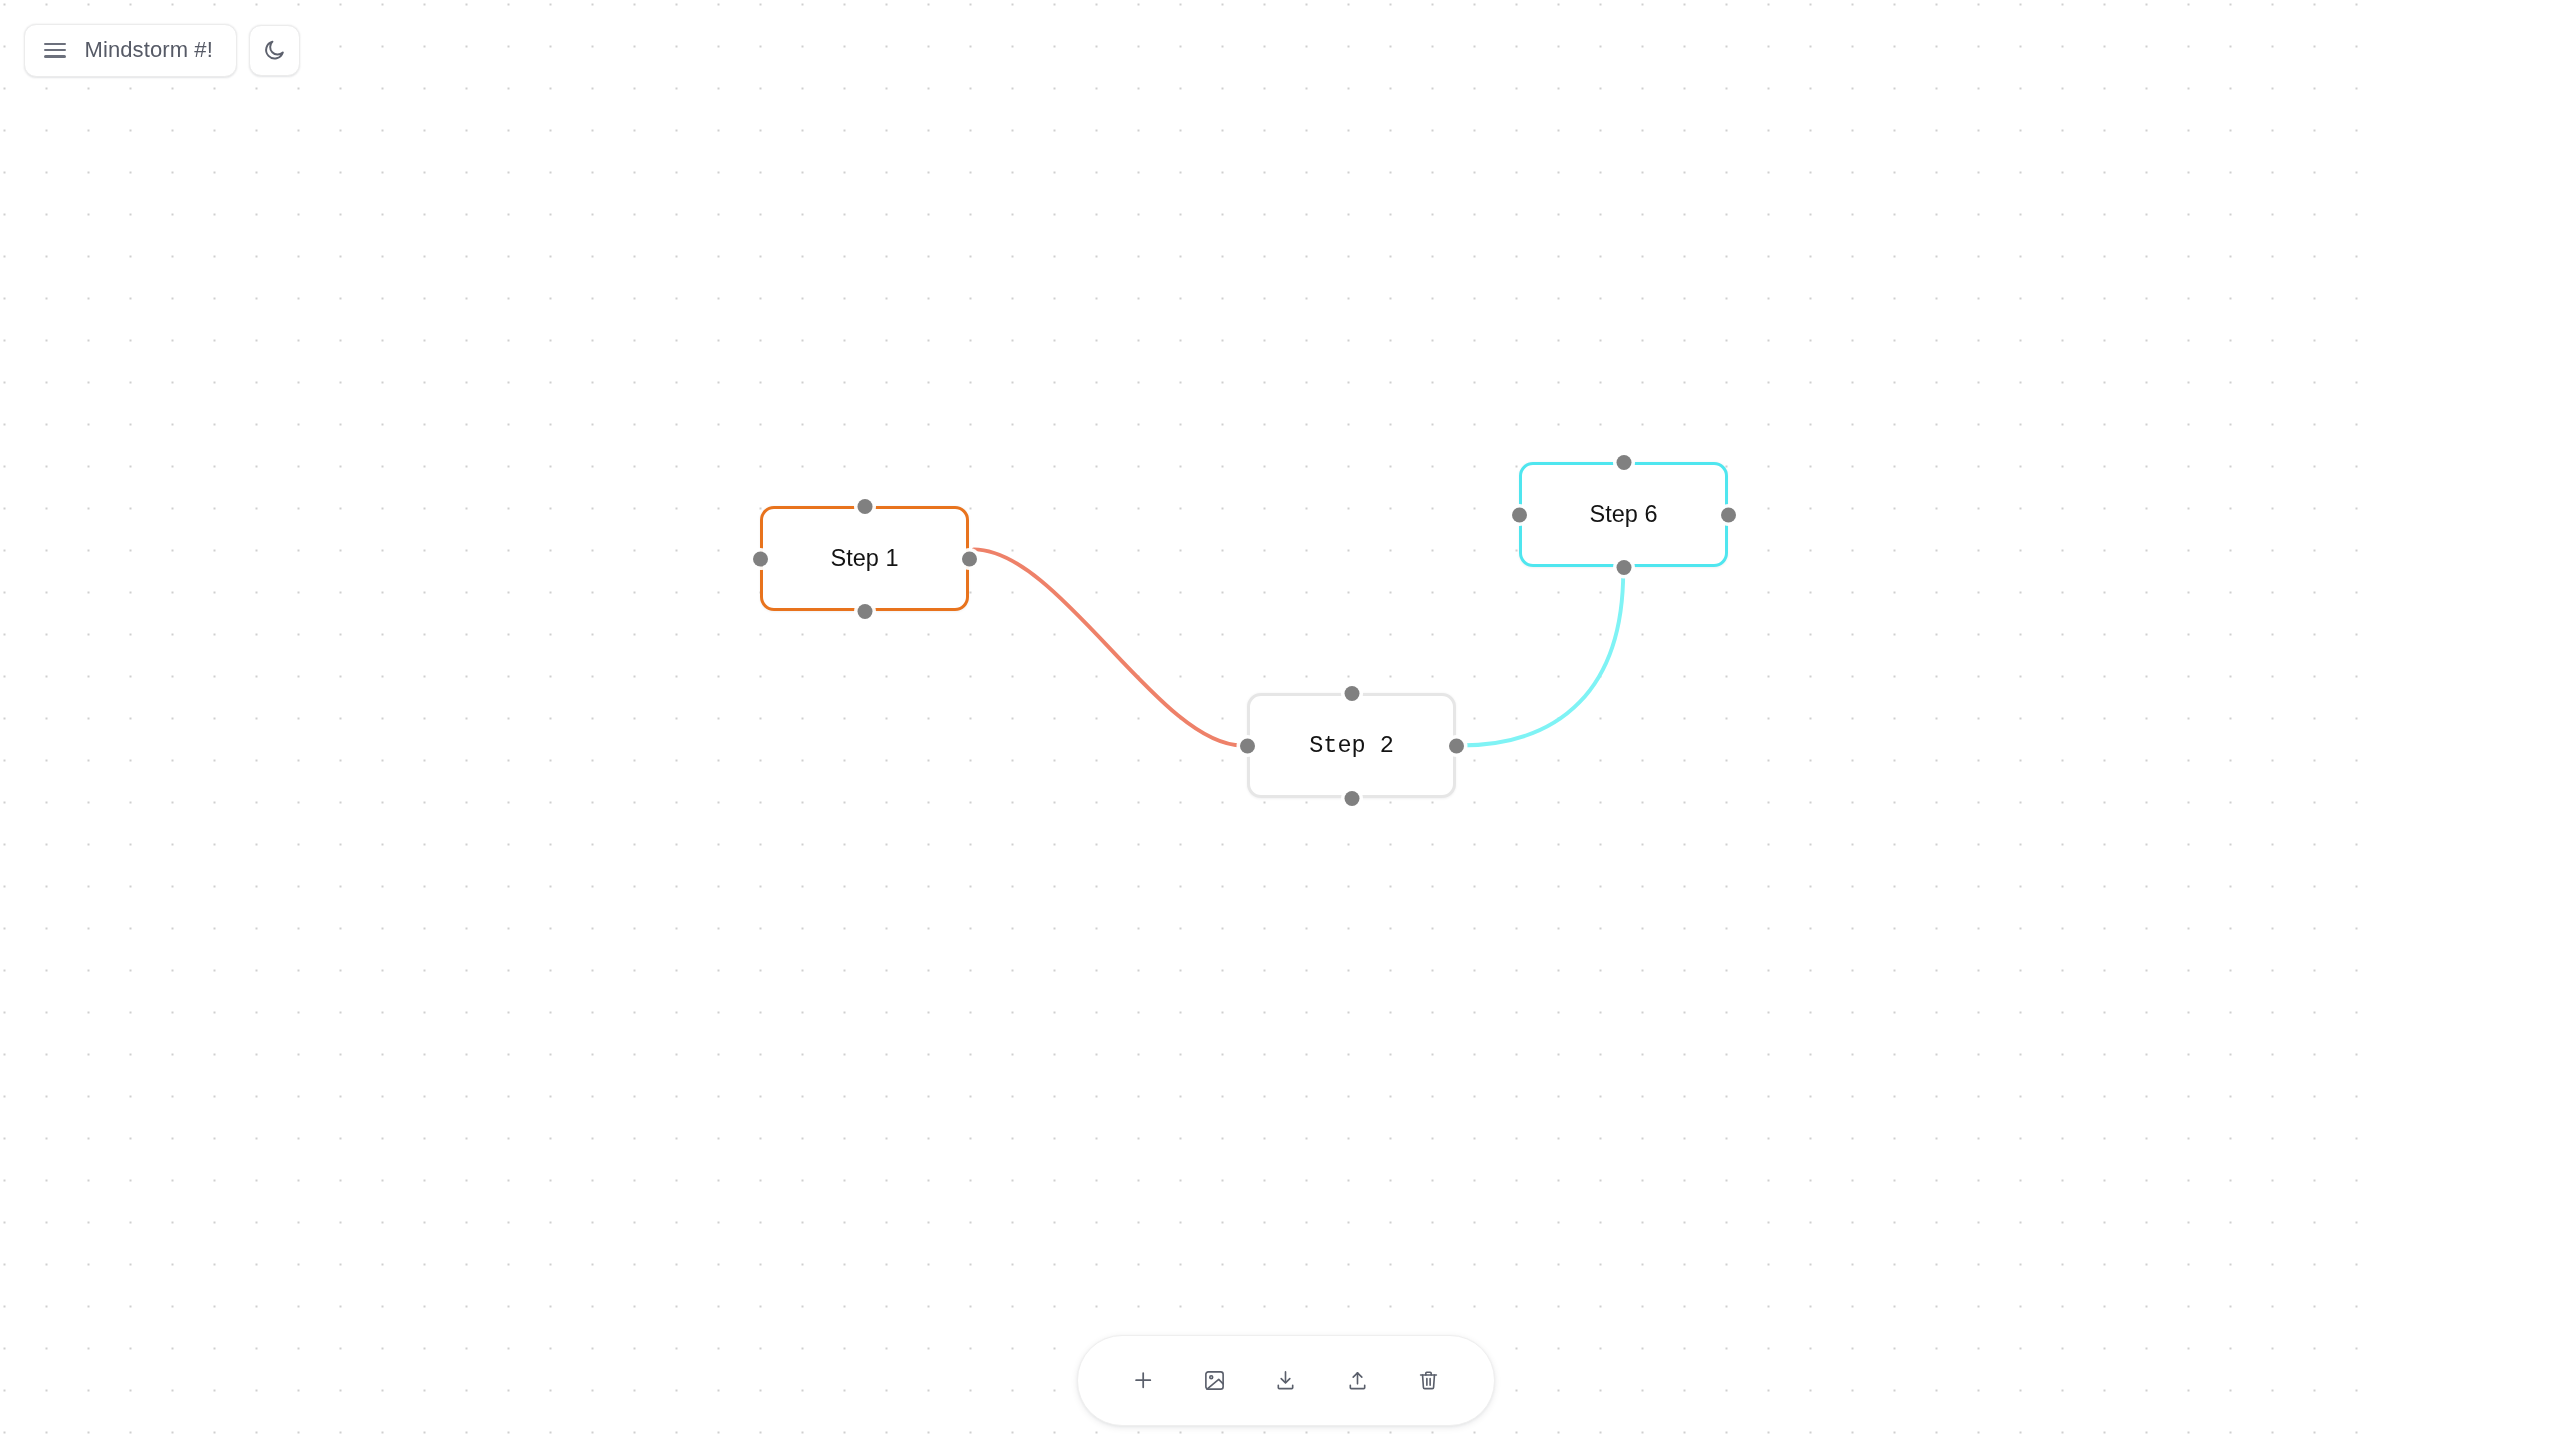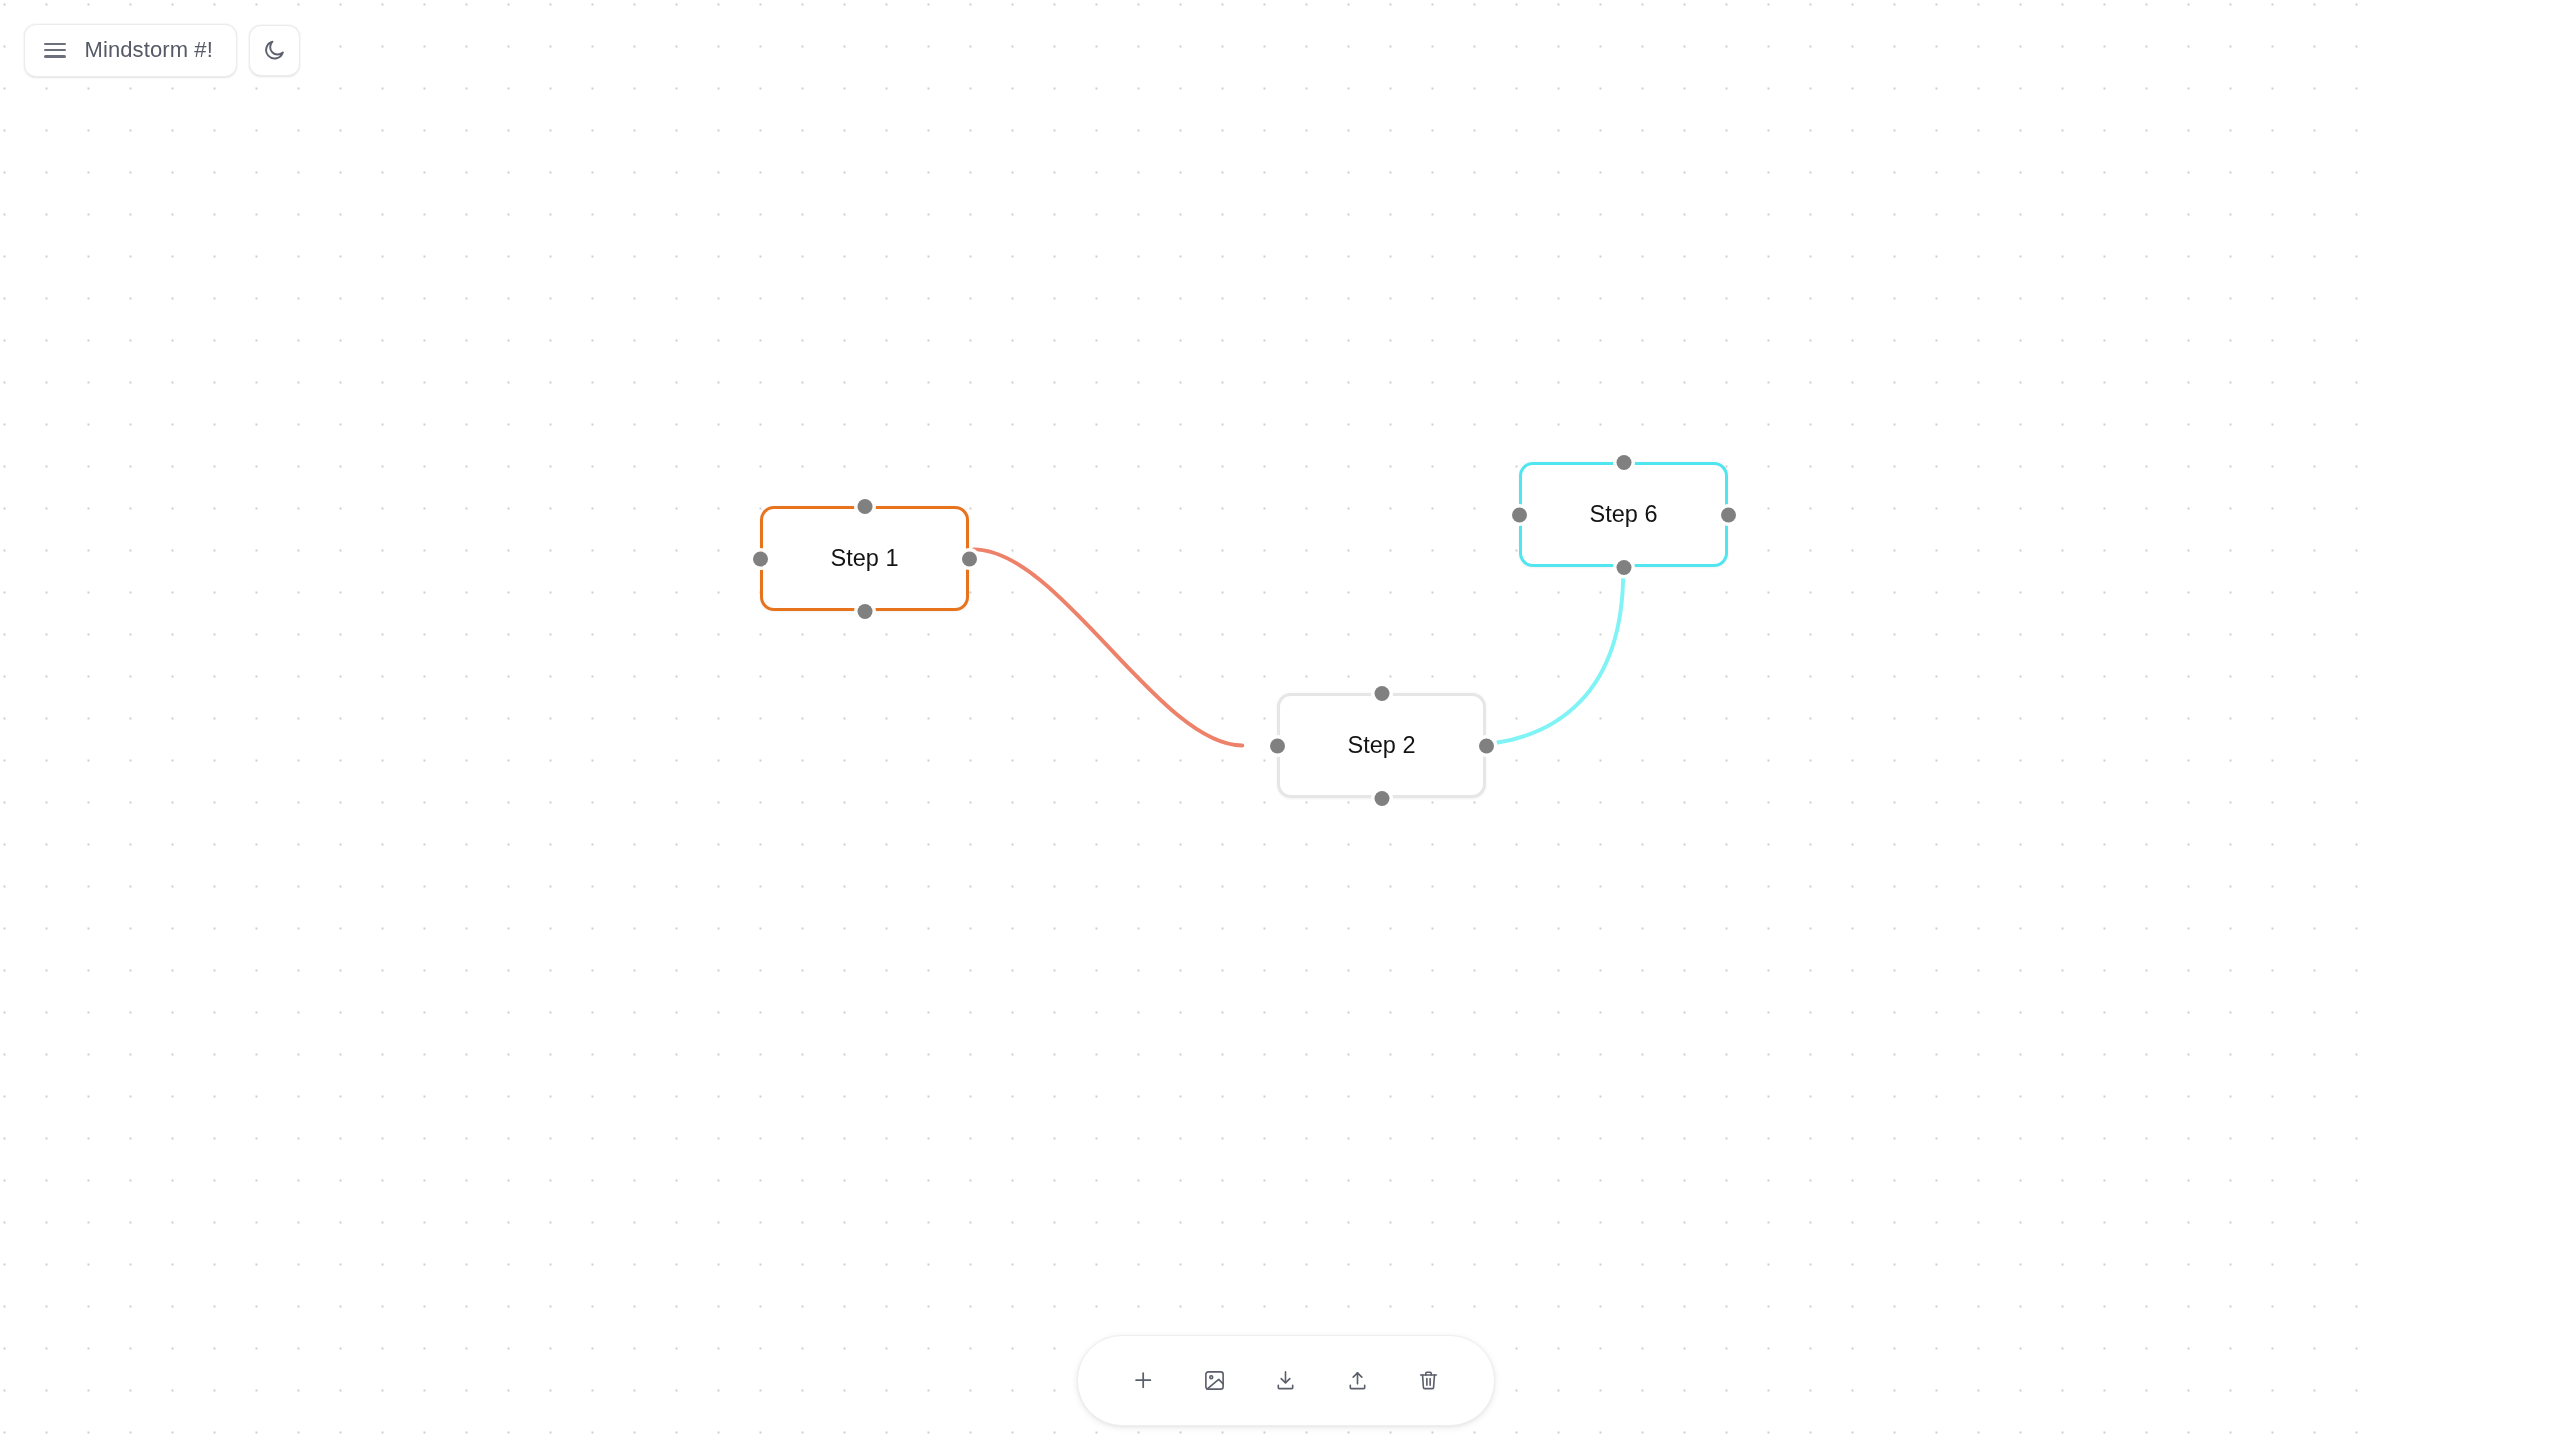--- a/index.html
+++ b/index.html
@@ -206,21 +206,21 @@
     </svg>
 
     <div class="flow-node" style="left:760px; top:497px; width:209px; height:105px; border-color:#e8731d;margin-top:9px;">
       <span class="node-label">Step 1</span>
       <span class="handle top"></span>
       <span class="handle right"></span>
       <span class="handle bottom"></span>
       <span class="handle left"></span>
     </div>
 
-    <div class="flow-node" style="left:1277px; top:693px; width:209px; height:105px; border-color:#e6e6e6;">
+    <div class="flow-node" style="left:1247px; top:693px; width:209px; height:105px; border-color:#e6e6e6;font-family:Liberation Mono, monospace;">
       <span class="node-label">Step 2</span>
       <span class="handle top"></span>
       <span class="handle right"></span>
       <span class="handle bottom"></span>
       <span class="handle left"></span>
     </div>
 
     <div class="flow-node" style="left:1519px; top:462px; width:209px; height:105px; border-color:#4fe6ef;">
       <span class="node-label">Step 6</span>
       <span class="handle top"></span>

